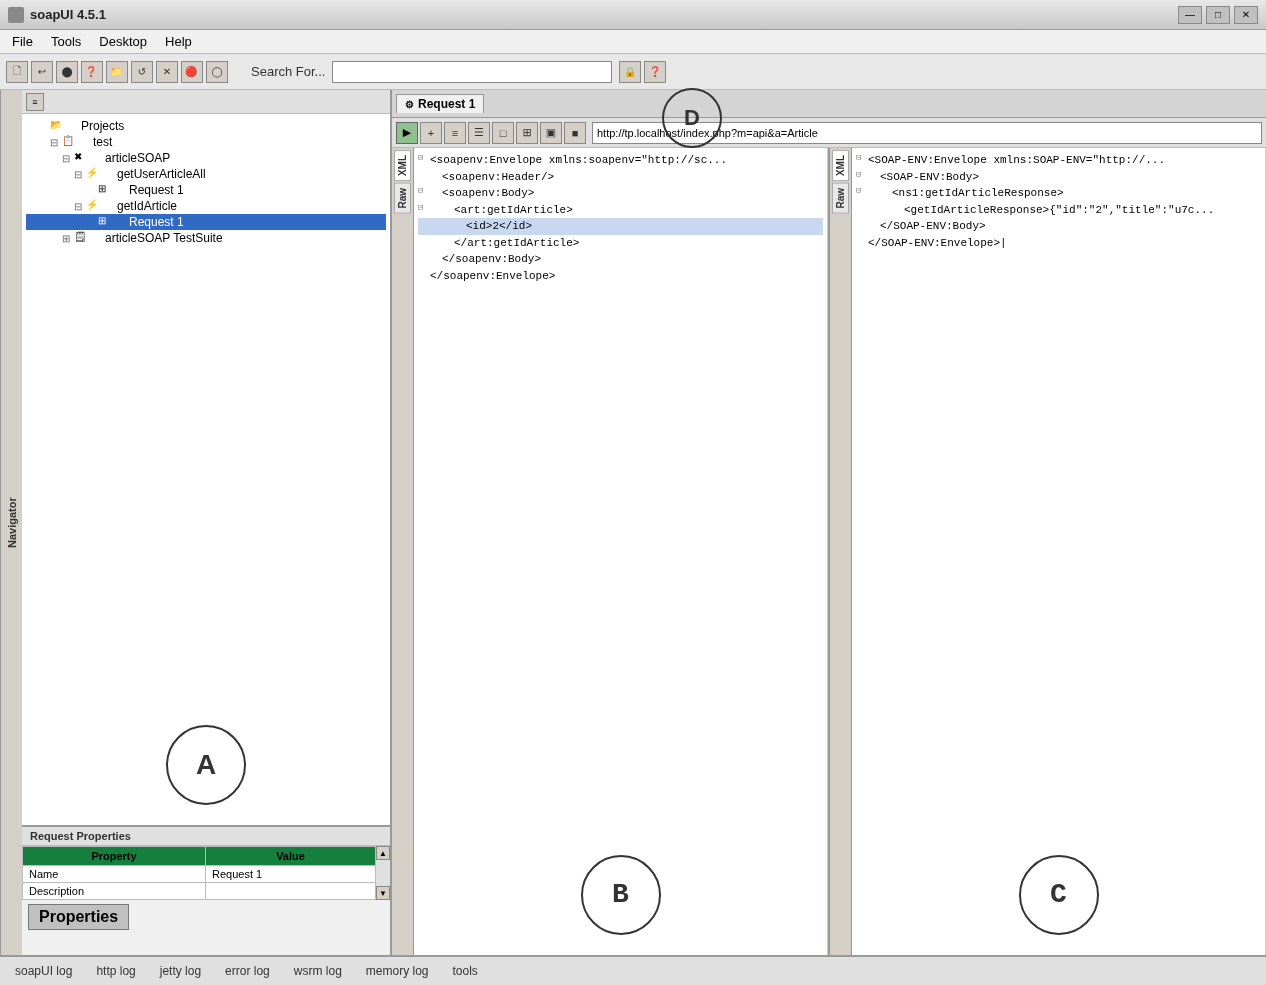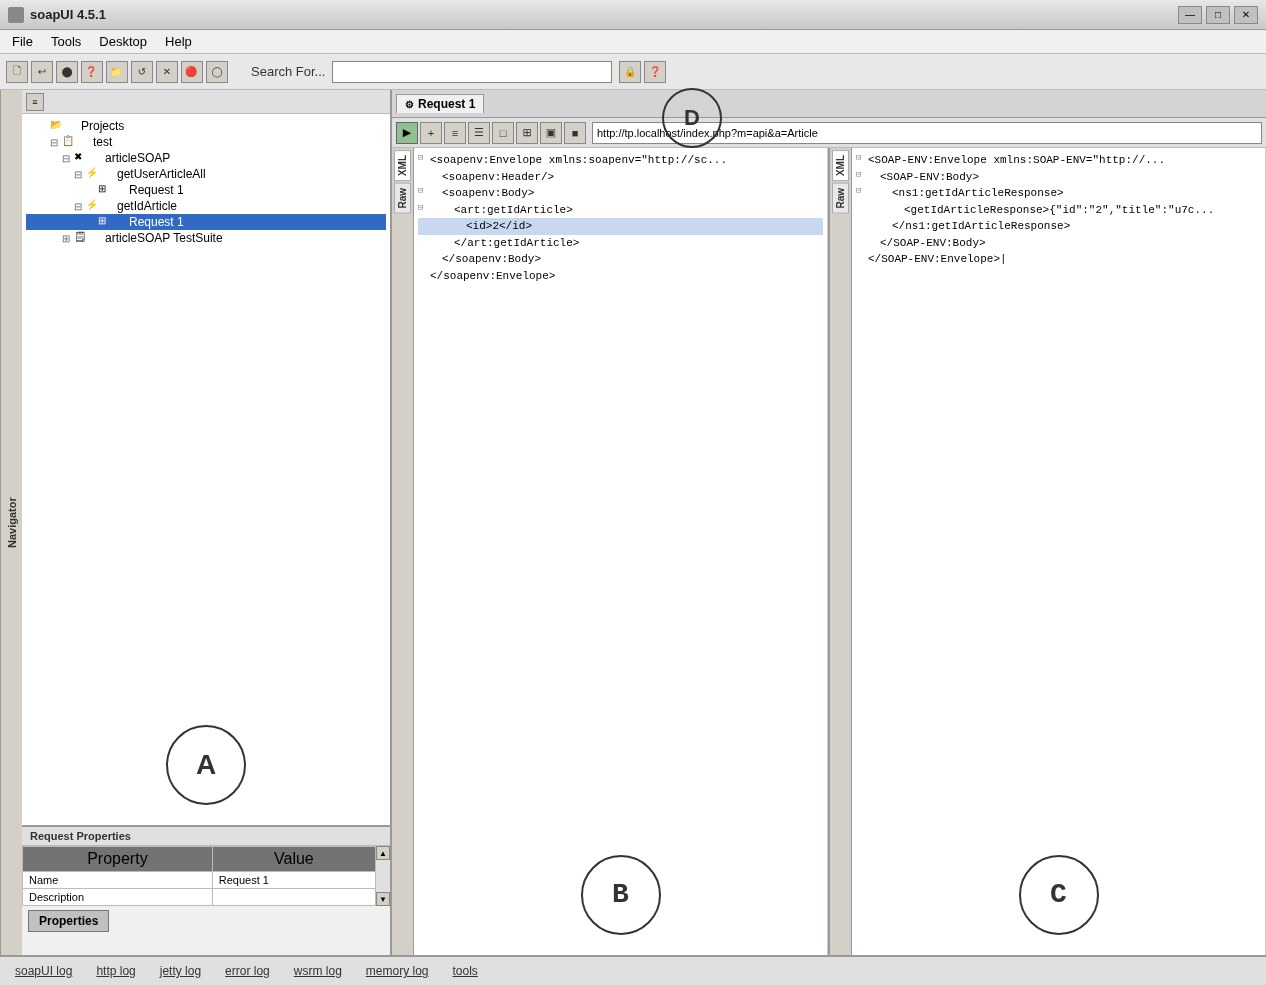--- a/index.html
+++ b/index.html
@@ -144,25 +144,25 @@
       font-size: 11px; font-weight: bold; color: #333;
       padding: 3px 8px;
       border-bottom: 1px solid #bbb;
       background: #e0e0e0;
     }
     .properties-table {
       width: 100%;
       border-collapse: collapse;
     }
     .properties-table th {
-      background: #737373;
+      background: #15803d;
       border: 1px solid #bbb;
       padding: 3px 6px;
-      font-size: 16px;
-      font-weight: normal;
+      font-size: 11px;
+      font-weight: bold;
       text-align: center;
     }
     .properties-table td {
       border: 1px solid #bbb;
       padding: 2px 6px;
       font-size: 11px;
       background: white;
     }
     .prop-scroll {
       display: flex;
@@ -175,21 +175,21 @@
       display: flex; align-items: center; justify-content: center;
       cursor: pointer;
     }
     .properties-btn-row {
       padding: 4px 6px;
     }
     .properties-btn {
       background: #c0c0c0;
       border: 1px solid #777;
       padding: 3px 10px;
-      font-size: 12px;
+      font-size: 16px;
       font-weight: bold;
       cursor: pointer;
     }
 
     
     .right-panel-area {
       flex: 1;
       display: flex;
       flex-direction: column;
       background: #e8e8e8;
@@ -298,21 +298,20 @@
       align-items: center;
       padding: 0 4px;
       gap: 2px;
     }
     .log-tab {
       padding: 3px 10px;
       font-size: 12px;
       cursor: pointer;
       color: #333;
       border: 1px solid transparent;
-      text-decoration: underline;
     }
   </style>
 </head>
 <body>
 
 <div class="title-bar">
   <div class="title-bar-left">
     <span class="title-bar-icon"></span>
     <span>soapUI 4.5.1</span>
   </div>
@@ -573,24 +572,20 @@
           <div class="code-line">
             <span class="code-expand">⊟</span>
             <span class="code-text indent2">&lt;ns1:getIdArticleResponse&gt;</span>
           </div>
           <div class="code-line">
             <span class="code-expand"></span>
             <span class="code-text indent3">&lt;getIdArticleResponse&gt;{"id":"2","title":"u7c...</span>
           </div>
           <div class="code-line">
             <span class="code-expand"></span>
-            <span class="code-text indent2">&lt;/ns1:getIdArticleResponse&gt;</span>
-          </div>
-          <div class="code-line">
-            <span class="code-expand"></span>
             <span class="code-text indent1">&lt;/SOAP-ENV:Body&gt;</span>
           </div>
           <div class="code-line">
             <span class="code-expand"></span>
             <span class="code-text">&lt;/SOAP-ENV:Envelope&gt;|</span>
           </div>
 
           <div style="position:absolute; bottom:20px; left:50%; transform:translateX(-50%); pointer-events:none;">
             <div class="circle-annotation">
               <span>C</span>

